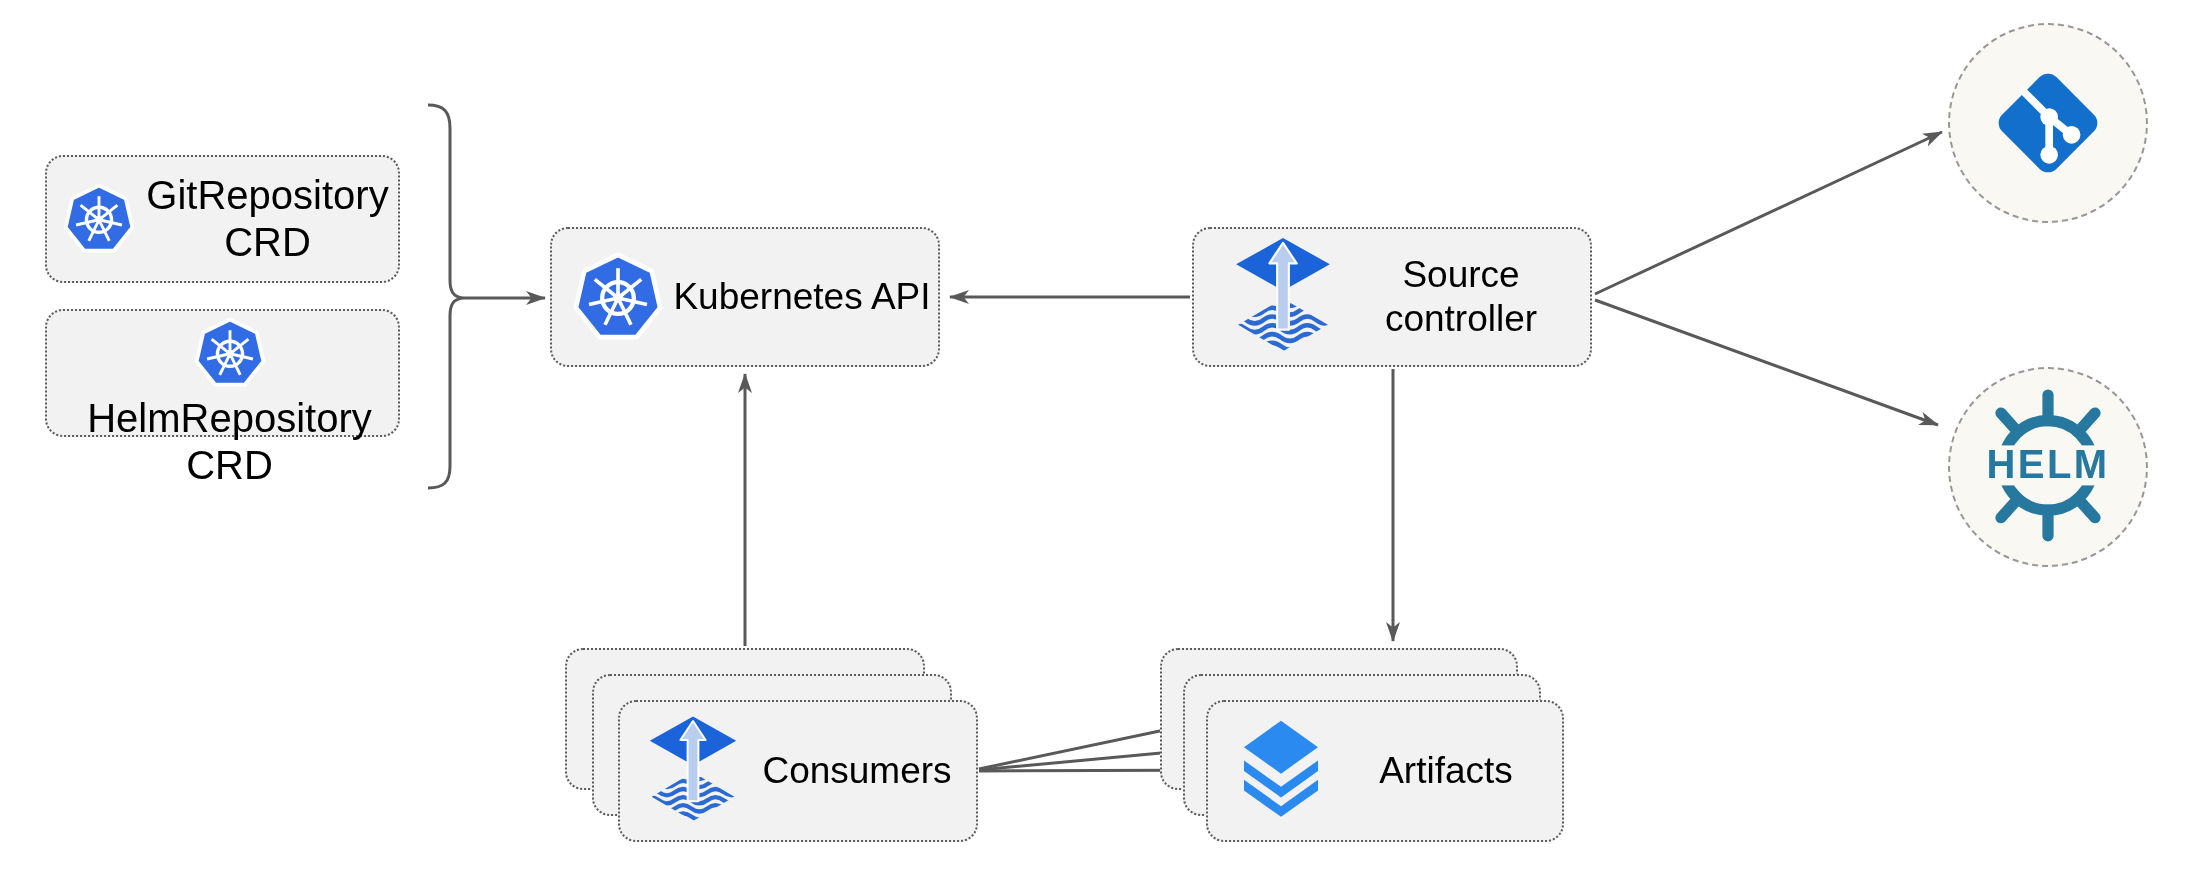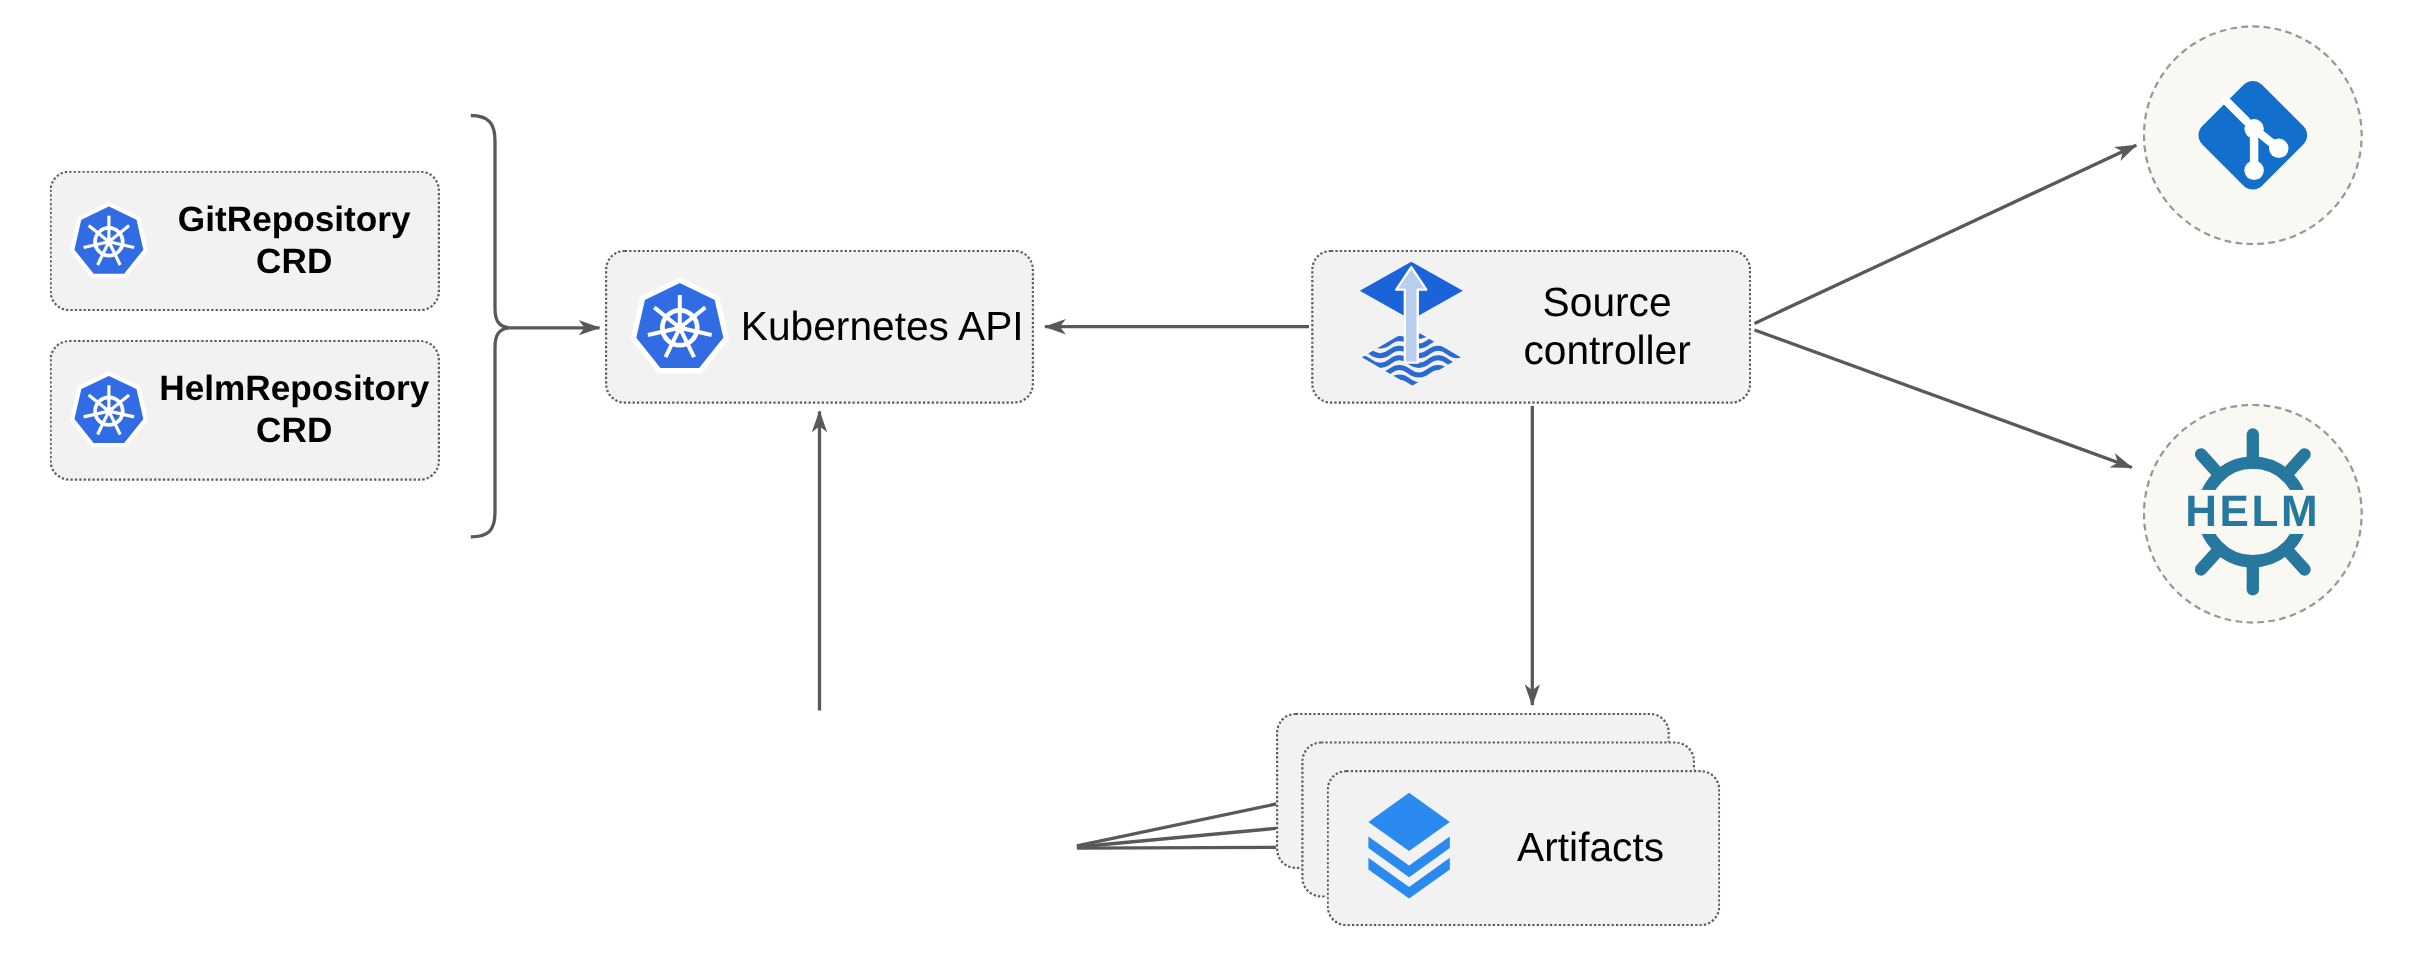--- a/index.html
+++ b/index.html
@@ -24,23 +24,23 @@
     align-items: center;
   }
   .node .label {
     flex: 1;
     text-align: center;
     color: #000000;
     white-space: pre-line;
     line-height: 1.18;
   }
   .crd-box { left: 45px; width: 355px; height: 128px; padding-left: 14px; }
-  .crd-box .label { font-size: 32px; font-weight: bold; }
+  .crd-box .label { font-size: 40px; }
   #node-gitrepo-crd { top: 155px; }
-  #node-helmrepo-crd { top: 309px; }
+  #node-helmrepo-crd { top: 309px; flex-direction: column; }
 
   #node-k8s-api { left: 550px; top: 227px; width: 390px; height: 140px; padding-left: 18px; }
   #node-k8s-api .label { font-size: 37px; }
 
   #node-source-controller { left: 1192px; top: 227px; width: 400px; height: 140px; padding-left: 40px; }
   #node-source-controller .label { font-size: 37px; }
 
   .stack { position: absolute; }
   #stack-consumers { left: 565px; top: 648px; width: 420px; height: 200px; }
   #stack-artifacts { left: 1160px; top: 648px; width: 412px; height: 200px; }
@@ -196,20 +196,30 @@
 controller</div>
   </div>
 
   <div class="node" id="node-k8s-api">
     <svg class="icon" width="96" height="102">
       <use href="#sym-k8s" width="96" height="102"></use>
     </svg>
     <div class="label">Kubernetes API</div>
   </div>
 
+  <div class="stack" id="stack-consumers">
+    <div class="layer l1"></div>
+    <div class="layer l2"></div>
+    <div class="layer l3">
+      <svg class="icon" width="90" height="114">
+        <use href="#sym-flux" width="90" height="114"></use>
+      </svg>
+      <div class="label">Consumers</div>
+    </div>
+  </div>
 
   <div class="stack" id="stack-artifacts">
     <div class="layer l1"></div>
     <div class="layer l2"></div>
     <div class="layer l3">
       <svg class="icon" width="98" height="104">
         <use href="#sym-layers" width="98" height="104"></use>
       </svg>
       <div class="label">Artifacts</div>
     </div>

